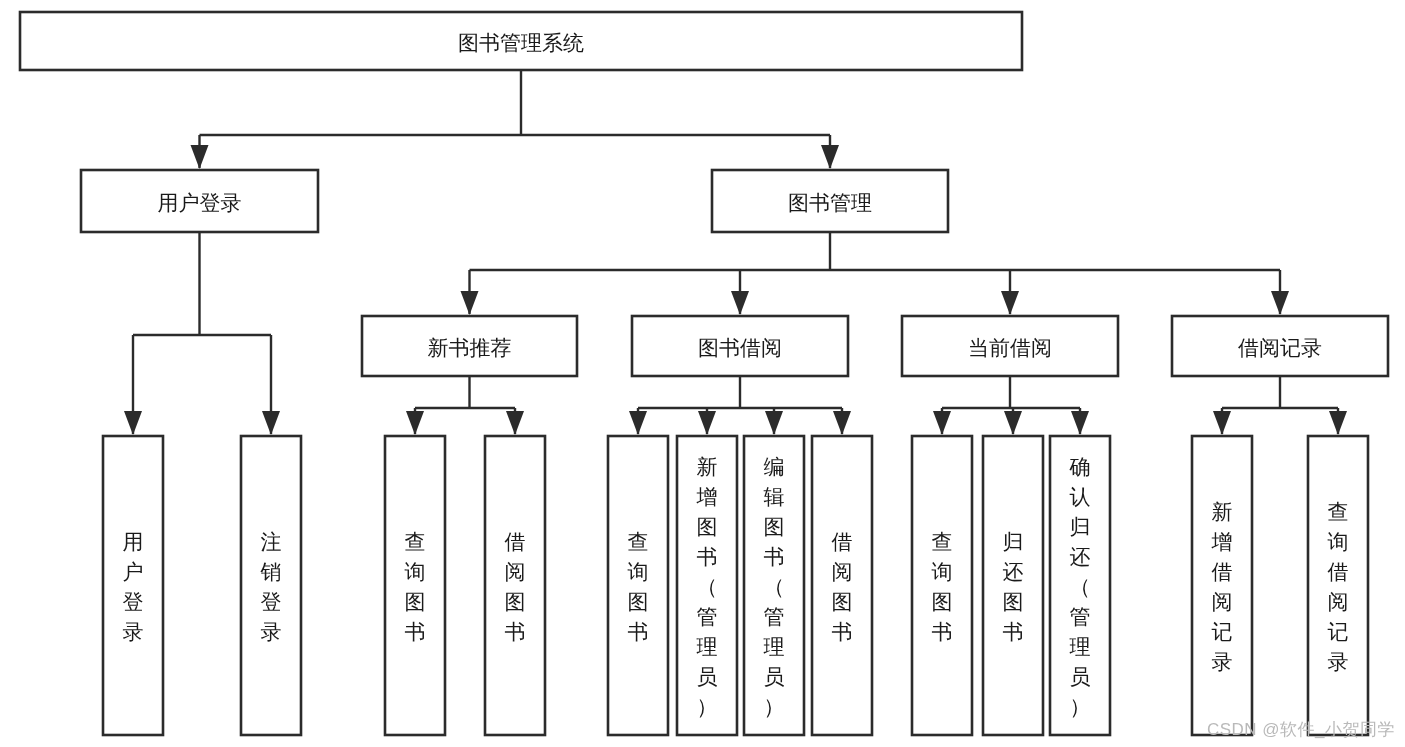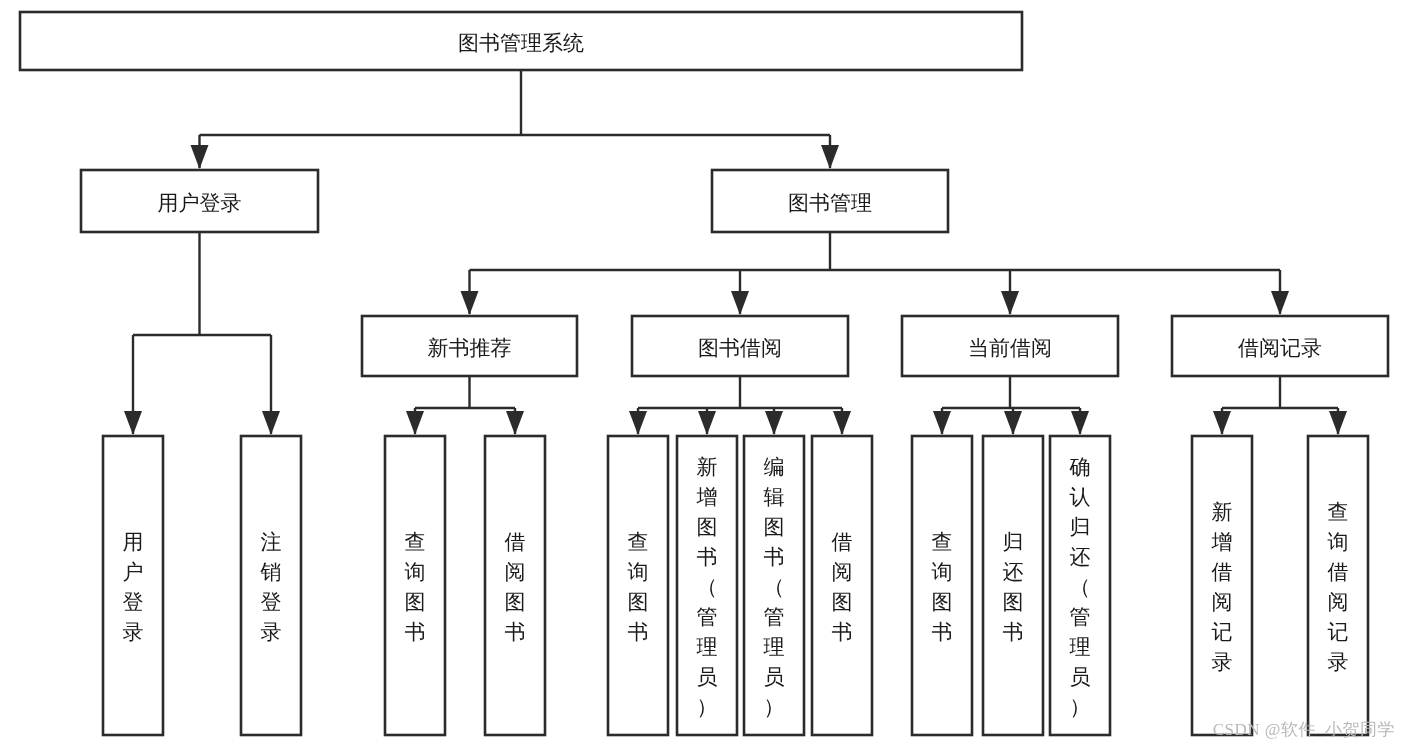--- a/index.html
+++ b/index.html
@@ -54,21 +54,21 @@
   .arrow-head {
     fill: #2b2b2b;
     stroke: none;
   }
   .watermark {
     position: absolute;
     right: 10px;
     bottom: 6px;
     font-size: 17px;
     color: #b9b9b9;
-    font-family: Liberation Serif, serif;
+    font-family: Liberation Sans, sans-serif;
     letter-spacing: 0.5px;
     white-space: nowrap;
     user-select: none;
   }
 </style>
 </head>
 <body>
 
 <div id="diagram-root">
   <svg class="diagram-canvas" viewBox="0 0 1405 747" xmlns="http://www.w3.org/2000/svg">

